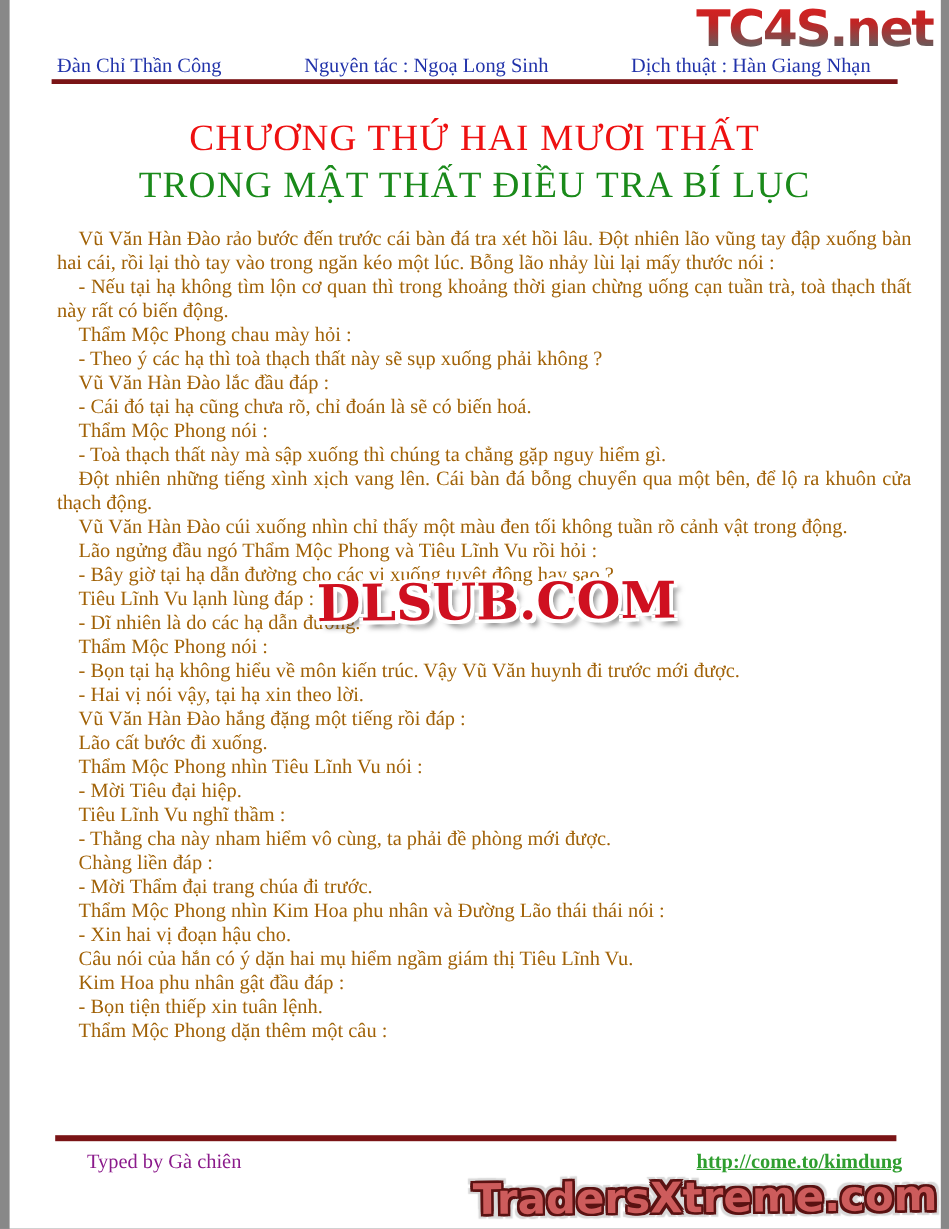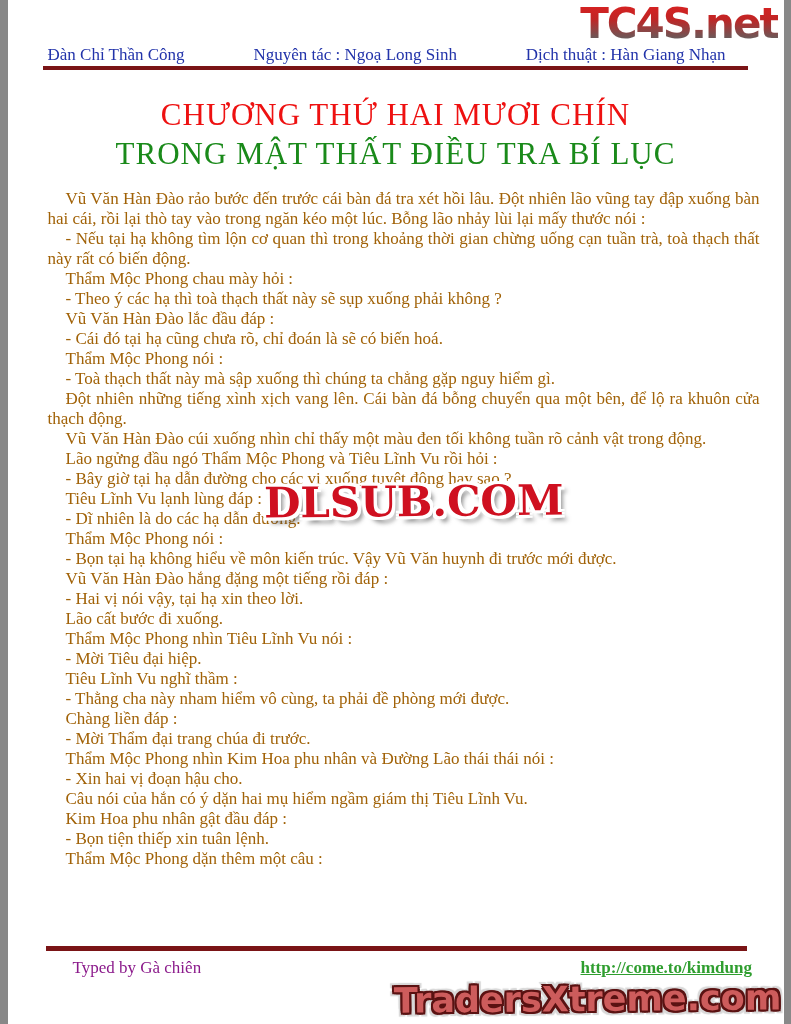--- a/index.html
+++ b/index.html
@@ -155,43 +155,43 @@
   <div class="tc4s-logo">TC4S.net</div>
 
   <div class="header-row">
     <span>Đàn Chỉ Thần Công</span>
     <span>Nguyên tác : Ngoạ Long Sinh</span>
     <span>Dịch thuật : Hàn Giang Nhạn</span>
   </div>
   <div class="rule-top"></div>
 
   <div class="chapter-title">
-    <div class="line1">CHƯƠNG THỨ HAI MƯƠI CHÍN</div>
+    <div class="line1">CHƯƠNG THỨ HAI MƯƠI THẤT</div>
     <div class="line2">TRONG MẬT THẤT ĐIỀU TRA BÍ LỤC</div>
   </div>
 
   <div class="body-text">
       <p>Vũ Văn Hàn Đào  rảo bước đến trước cái bàn đá tra xét hồi lâu. Đột nhiên lão vũng tay đập xuống bàn hai cái, rồi lại thò tay vào trong ngăn kéo một lúc. Bỗng lão nhảy lùi lại mấy thước nói :</p>
       <p>- Nếu tại hạ không tìm lộn cơ quan thì trong khoảng thời gian chừng uống cạn tuần trà, toà thạch thất này rất có biến động.</p>
       <p>Thẩm Mộc Phong chau mày hỏi :</p>
       <p>- Theo ý các hạ thì toà thạch thất này sẽ sụp xuống phải không ?</p>
       <p>Vũ Văn Hàn Đào lắc đầu đáp :</p>
       <p>- Cái đó tại hạ cũng chưa rõ, chỉ đoán là sẽ có biến hoá.</p>
       <p>Thẩm Mộc Phong nói :</p>
       <p>- Toà thạch thất này mà sập xuống thì chúng ta chẳng gặp nguy hiểm gì.</p>
       <p>Đột nhiên những tiếng xình xịch vang lên. Cái bàn đá bỗng chuyển qua một bên, để lộ ra khuôn cửa thạch động.</p>
       <p>Vũ Văn Hàn Đào cúi xuống nhìn chỉ thấy một màu đen tối không tuần rõ cảnh vật trong động.</p>
       <p>Lão ngửng đầu ngó Thẩm Mộc Phong và Tiêu Lĩnh Vu rồi hỏi :</p>
       <p>- Bây giờ tại hạ dẫn đường cho các vị xuống tuyệt động hay sao ?</p>
       <p>Tiêu Lĩnh Vu lạnh lùng đáp :</p>
       <p>- Dĩ nhiên là do các hạ dẫn đường.</p>
       <p>Thẩm Mộc Phong nói :</p>
       <p>- Bọn tại hạ không hiểu về môn kiến trúc. Vậy Vũ Văn huynh đi trước mới được.</p>
+      <p>- Hai vị nói vậy, tại hạ xin theo lời.</p>
       <p>Vũ Văn Hàn Đào hắng đặng một tiếng rồi đáp :</p>
-      <p>- Hai vị nói vậy, tại hạ xin theo lời.</p>
       <p>Lão cất bước đi xuống.</p>
       <p>Thẩm Mộc Phong nhìn Tiêu Lĩnh Vu nói :</p>
       <p>- Mời Tiêu đại hiệp.</p>
       <p>Tiêu Lĩnh Vu nghĩ thầm :</p>
       <p>- Thằng cha này nham hiểm vô cùng, ta phải đề phòng mới được.</p>
       <p>Chàng liền đáp :</p>
       <p>- Mời Thẩm đại trang chúa đi trước.</p>
       <p>Thẩm Mộc Phong nhìn Kim Hoa phu nhân và Đường Lão thái thái nói :</p>
       <p>- Xin hai vị đoạn hậu cho.</p>
       <p>Câu nói của hắn có ý dặn hai mụ hiểm ngầm giám thị Tiêu Lĩnh Vu.</p>

